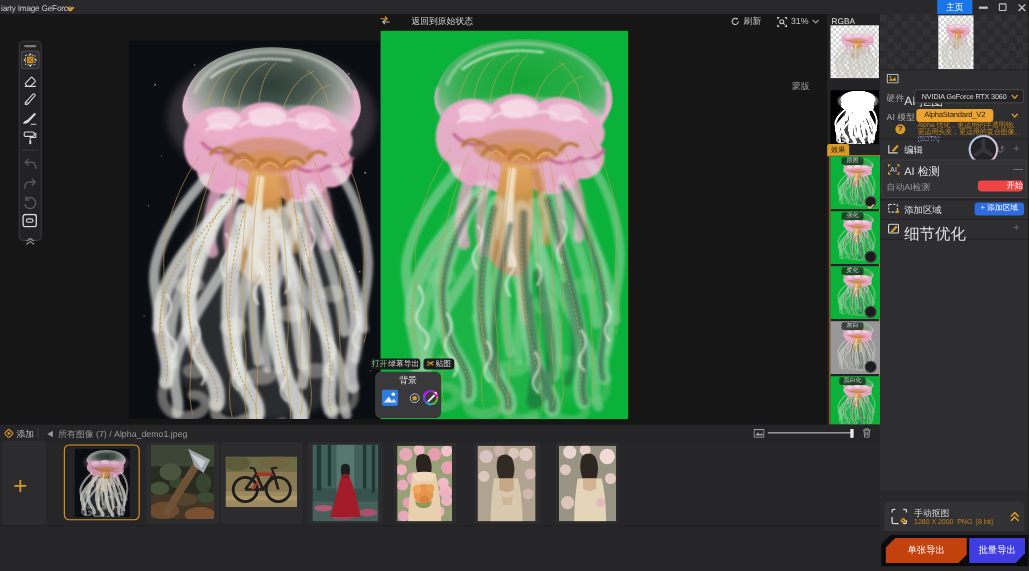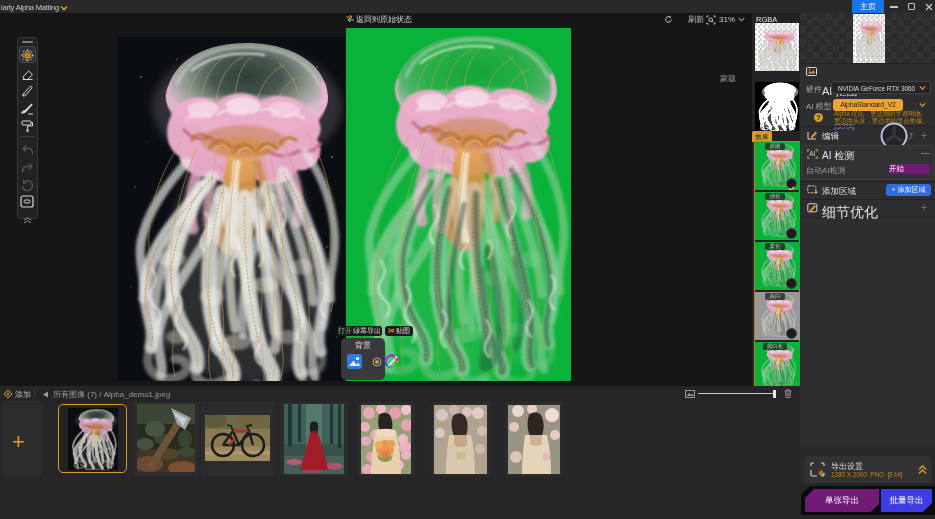--- a/index.html
+++ b/index.html
@@ -1,40 +1,40 @@
 <!DOCTYPE html>
 <html><head><meta charset="utf-8"><style>
 *{margin:0;padding:0;box-sizing:border-box}
 html,body{width:935px;height:519px;overflow:hidden;background:#161616;font-family:"Liberation Sans",sans-serif;position:relative}
 .abs{position:absolute}
 </style></head>
 <body>
 
 <div class="abs" style="left:0;top:0;width:935px;height:13px;background:#29292b"></div>
-<div class="abs" style="left:1px;top:3px;font-size:7.5px;color:#c9c9c9;letter-spacing:-0.2px">iarty Alpha Matting</div>
+<div class="abs" style="left:1px;top:3px;font-size:7.5px;color:#c9c9c9;letter-spacing:-0.2px">iarty Image GeForce</div>
 <svg class="abs" style="left:60px;top:4px;display:block" width="8" height="8" viewBox="0 0 8 8">
     <path d="M1 2.5 L4 5.5 L7 2.5" stroke="#d99b28" stroke-width="1.6" fill="none"></path>
   </svg>
 <div class="abs" style="left:852px;top:0;width:32px;height:13px;background:#1a76e8;color:#fff;font-size:8px;text-align:center;line-height:13px">主页</div>
 <div class="abs" style="left:890px;top:6px;width:8px;height:1.5px;background:#c5c5c5"></div>
 <div class="abs" style="left:908px;top:3px;width:7px;height:7px;border:1.2px solid #c5c5c5;border-radius:1px"></div>
 <svg class="abs" style="left:925px;top:3px" width="8" height="8" viewBox="0 0 8 8">
     <path d="M1 1 L7 7 M7 1 L1 7" stroke="#c5c5c5" stroke-width="1.2"></path>
   </svg>
 
 <div class="abs" style="left:0;top:13px;width:752px;height:373px;background:#161616"></div>
 
-<div class="abs" style="left:345px;top:14px;height:11px;display:flex;align-items:flex-start;gap:1px">
+<div class="abs" style="left:345px;top:14px;height:11px;display:flex;align-items:flex-start;gap:19px">
 <svg width="10" height="9" viewBox="0 0 10 9">
       <path d="M1 3 h6 M5 1 l2 2 -2 2" stroke="#d99b28" stroke-width="1" fill="none"></path>
       <path d="M9 6 h-6 M5 4 l-2 2 2 2" stroke="#bbb" stroke-width="1" fill="none"></path>
     </svg>
 <span style="font-size:8px;color:#d8d8d8">返回到原始状态</span>
   </div>
-<div class="abs" style="left:664px;top:14px;height:11px;display:flex;align-items:center;gap:15px">
+<div class="abs" style="left:664px;top:14px;height:11px;display:flex;align-items:center;gap:3px">
 <svg width="9" height="9" viewBox="0 0 9 9">
       <path d="M7.2 4.5 a2.8 2.8 0 1 1 -1 -2.2" stroke="#c9c9c9" stroke-width="1" fill="none"></path>
       <path d="M6.5 0.8 l0.3 1.8 -1.8 0.2" fill="#c9c9c9"></path>
     </svg>
 <span style="font-size:8px;color:#c9c9c9">刷新</span>
   </div>
 <div class="abs" style="left:706px;top:14px;height:11px;display:flex;align-items:center;gap:3px">
 <svg width="10" height="10" viewBox="0 0 10 10">
       <path d="M1 2.5 v-1.5 h1.5 M7.5 1 H9 v1.5 M9 7.5 V9 H7.5 M2.5 9 H1 V7.5" stroke="#c9c9c9" stroke-width="1" fill="none"></path>
       <circle cx="4.7" cy="4.7" r="1.8" stroke="#c9c9c9" stroke-width="1" fill="none"></circle>
@@ -120,21 +120,21 @@
 </div>
 
 <div class="abs" style="left:337px;top:326px;width:45px;height:10px;background:#1c1c1e;border-radius:3px;display:flex;align-items:center;justify-content:center;gap:1px">
 <span style="font-size:7px;color:#7ec87e">打开</span>
     <span style="font-size:7px;color:#ddd">绿幕导出</span>
   </div>
 <div class="abs" style="left:385px;top:326px;width:28px;height:10px;background:#1c1c1e;border-radius:3px;display:flex;align-items:center;justify-content:center;gap:1px">
 <span style="font-size:7px;color:#d99b28">✀</span>
     <span style="font-size:7px;color:#ddd">贴图</span>
   </div>
-<div class="abs" style="left:341px;top:338px;width:44px;height:42px;background:#39393b;border-radius:5px">
+<div class="abs" style="left:341px;top:338px;width:60px;height:42px;background:#39393b;border-radius:5px">
 <div style="text-align:center;font-size:8px;color:#e0e0e0;margin-top:2px">背景</div>
 <svg class="abs" style="left:6px;top:16px" width="15" height="15" viewBox="0 0 15 15">
       <rect width="15" height="15" rx="2.5" fill="#2f7ce0"></rect>
       <circle cx="10.5" cy="4.5" r="1.6" fill="#fff"></circle>
       <path d="M2 12 L6.5 6.5 L10 12 Z" fill="#e8eef8"></path>
       <path d="M8 12 L11 8.5 L13.5 12 Z" fill="#cfdcf0"></path>
     </svg>
 <svg class="abs" style="left:31px;top:19px" width="10" height="10" viewBox="0 0 10 10">
       <circle cx="5" cy="5" r="4" fill="none" stroke="#b8b8b8" stroke-width="0.9"></circle>
       <circle cx="5" cy="5" r="2" fill="#d99b28"></circle>
@@ -256,21 +256,21 @@
 </svg>
 
 <div class="abs" style="left:801px;top:145px;width:133px;height:35px;background:#323234;border:1px solid #3c3c3e;border-radius:3px"></div>
 <svg class="abs" style="left:807px;top:149px" width="11" height="10" viewBox="0 0 11 10">
     <path d="M2.5 0.8 H0.8 v2 M8.5 0.8 h1.7 v2 M0.8 7.2 v2 h1.7 M10.2 7.2 v2 H8.5" fill="none" stroke="#d99b28" stroke-width="1.1"></path>
     <text x="2.2" y="7.4" font-size="6.5" fill="#d8d8d8" font-family="Liberation Sans">AI</text>
   </svg>
 <div class="abs" style="left:822px;top:149px;font-size:10px;color:#e2e2e2">AI 检测</div>
 <div class="abs" style="left:921px;top:148px;font-size:9px;color:#909092">—</div>
 <div class="abs" style="left:806px;top:165px;font-size:8px;color:#98989a">自动AI检测</div>
-<div class="abs" style="left:889px;top:164px;width:41px;height:10px;background:#701a75;border-radius:3px;font-size:7.5px;color:#fff;text-align:left;line-height:10px">开始</div>
+<div class="abs" style="left:889px;top:164px;width:41px;height:10px;background:#ef4444;border-radius:3px;font-size:7.5px;color:#fff;text-align:right;line-height:10px">开始</div>
 
 <div class="abs" style="left:800px;top:181px;width:135px;height:1px;background:#222224"></div>
 <svg class="abs" style="left:807px;top:185px" width="12" height="11" viewBox="0 0 12 11">
     <rect x="0.8" y="0.8" width="8" height="7" rx="1" fill="none" stroke="#d8d8d8" stroke-width="1" stroke-dasharray="2 1.2"></rect>
     <path d="M9 8.8 v-3 M7.5 7.3 h3" stroke="#d99b28" stroke-width="1.2"></path>
   </svg>
 <div class="abs" style="left:822px;top:186px;font-size:8.5px;color:#e2e2e2">添加区域</div>
 <div class="abs" style="left:886px;top:184px;width:45px;height:12px;background:#2e6de0;border-radius:3px;font-size:7px;color:#fff;text-align:center;line-height:12px">+ 添加区域</div>
 
 <div class="abs" style="left:800px;top:199px;width:135px;height:1px;background:#222224"></div>
@@ -343,28 +343,28 @@
 <svg class="abs" style="left:810px;top:462px" width="15" height="15" viewBox="0 0 15 15">
     <path d="M1 4 V2.2 A1.2 1.2 0 0 1 2.2 1 H4 M11 1 h1.8 A1.2 1.2 0 0 1 14 2.2 V4 M14 11 v1.8 a1.2 1.2 0 0 1 -1.2 1.2 H11" fill="none" stroke="#d8d8d8" stroke-width="1.2"></path>
     <path d="M1 8 v4.8 A1.2 1.2 0 0 0 2.2 14 H7" fill="none" stroke="#d8d8d8" stroke-width="1.2"></path>
     <g transform="translate(8.6,8.6)">
       <circle cx="2.6" cy="2.6" r="1.2" fill="none" stroke="#d99b28" stroke-width="1"></circle>
       <g stroke="#d99b28" stroke-width="1.1">
         <path d="M2.6 0 v1 M2.6 4.2 v1 M0 2.6 h1 M4.2 2.6 h1 M0.9 0.9 l0.7 0.7 M3.6 3.6 l0.7 0.7 M3.6 1.6 l0.7 -0.7 M0.9 4.3 l0.7 -0.7"></path>
       </g>
     </g>
   </svg>
-<div class="abs" style="left:831px;top:461px;font-size:8px;color:#dcdcdc">导出设置</div>
+<div class="abs" style="left:831px;top:461px;font-size:8px;color:#dcdcdc">手动抠图</div>
 <div class="abs" style="left:831px;top:471px;font-size:6.5px;color:#bd7f19;letter-spacing:-0.1px">1280 X 2000&nbsp; PNG&nbsp; [8 bit]</div>
 <svg class="abs" style="left:918px;top:465px" width="9" height="10" viewBox="0 0 9 10">
     <path d="M1 4.5 L4.5 1 L8 4.5 M1 8.5 L4.5 5 L8 8.5" stroke="#d99b28" stroke-width="1.4" fill="none"></path>
   </svg>
 <div class="abs" style="left:800px;top:483px;width:135px;height:36px;background:#262628"></div>
 <div class="abs" style="left:801px;top:486px;width:134px;height:29px;background:#0b0b0d;clip-path:polygon(9px 0,100% 0,100% 100%,0 100%,0 9px)"></div>
-<div class="abs" style="left:805px;top:489px;width:74px;height:23px;background:#701a75;clip-path:polygon(9px 0,100% 0,100% calc(100% - 8px),calc(100% - 8px) 100%,0 100%,0 9px);font-size:8.5px;color:#fff;text-align:center;line-height:23px">单张导出</div>
+<div class="abs" style="left:805px;top:489px;width:74px;height:23px;background:#c2410c;clip-path:polygon(9px 0,100% 0,100% calc(100% - 8px),calc(100% - 8px) 100%,0 100%,0 9px);font-size:8.5px;color:#fff;text-align:center;line-height:23px">单张导出</div>
 <div class="abs" style="left:881px;top:489px;width:51px;height:23px;background:#3f3ce2;clip-path:polygon(0 0,100% 0,100% calc(100% - 9px),calc(100% - 9px) 100%,0 100%);font-size:8.5px;color:#fff;text-align:center;line-height:23px">批量导出</div>
 
 <svg width="0" height="0" style="position:absolute">
 <defs>
 <radialGradient id="domeG" cx="0.5" cy="0.36" r="0.66">
 <stop offset="0" stop-color="#2b3e37"></stop>
         <stop offset="0.32" stop-color="#47584f"></stop>
 <stop offset="0.58" stop-color="#939c93"></stop>
         <stop offset="0.8" stop-color="#dbbecd"></stop>
 <stop offset="1" stop-color="#e9b5cd"></stop>

